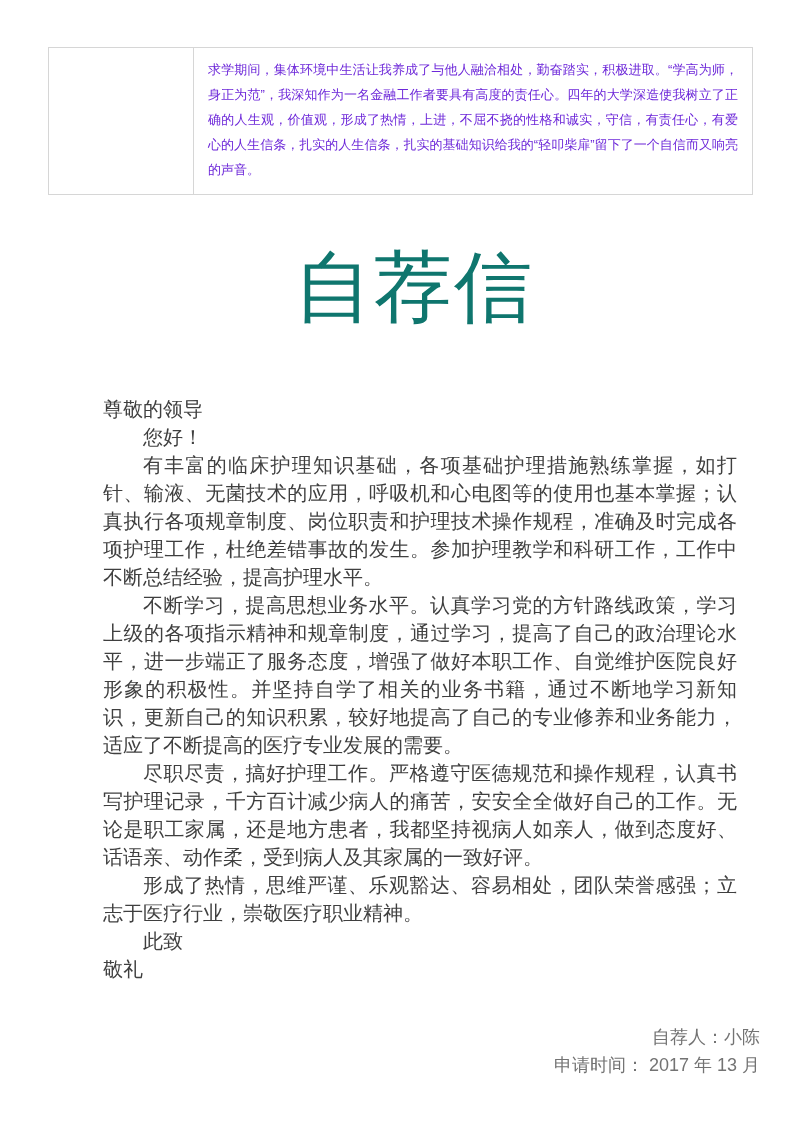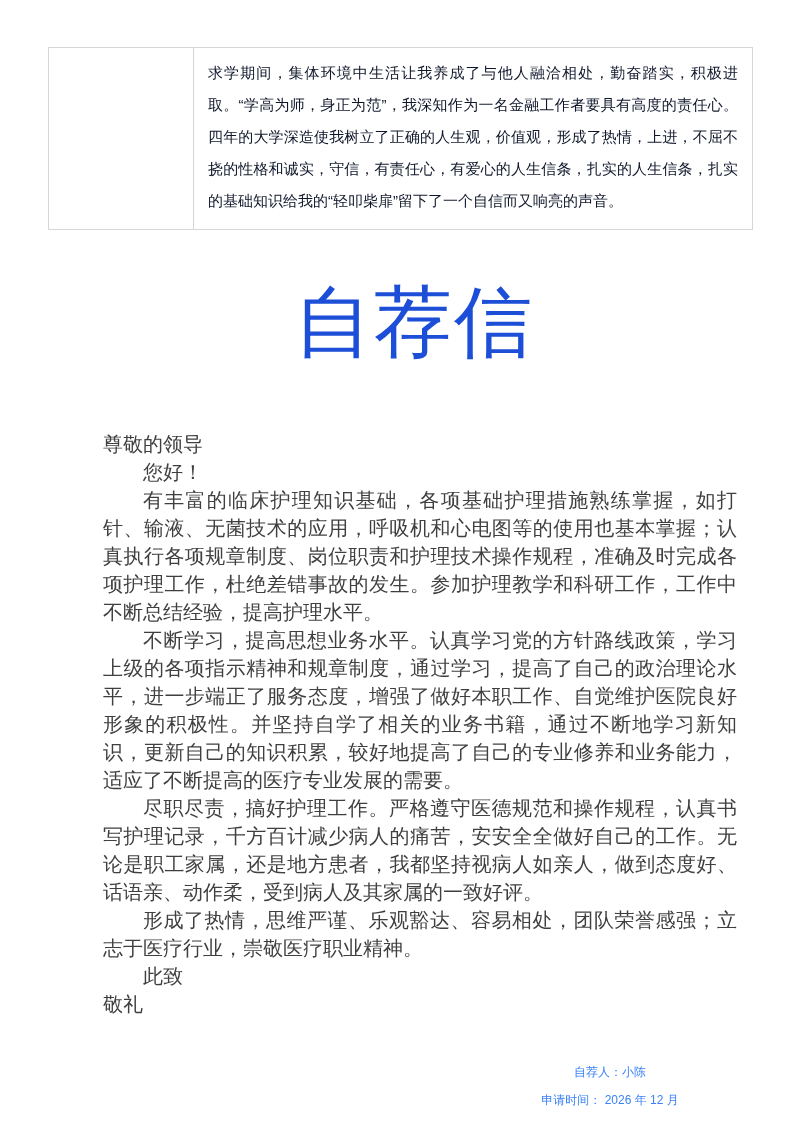--- a/index.html
+++ b/index.html
@@ -28,23 +28,23 @@
   }
   .top-table td {
     border: 1px solid #d6d6d6;
     vertical-align: top;
   }
   .cell-left {
     width: 142px;
   }
   .cell-right {
     padding: 9px 14px 12px 14px;
-    font-size: 15px;
-    line-height: 32px;
-    color: #0f172a;
+    font-size: 13px;
+    line-height: 25px;
+    color: #6d28d9;
     text-align: justify;
   }
   
   .doc-title {
     margin: 40px 0 0 0;
     padding: 0;
     text-align: center;
     font-size: 78px;
     font-weight: 400;
     line-height: 104px;
@@ -64,55 +64,55 @@
     padding: 0;
   }
   .letter p.indent {
     text-indent: 2em;
   }
   
   .signature {
     margin-top: 40px;
     margin-left: 460px;
     width: 300px;
-    text-align: center;
-    font-size: 12px;
+    text-align: right;
+    font-size: 18px;
     line-height: 28px;
-    color: #3b82f6;
+    color: #737373;
   }
   .signature p {
     margin: 0;
     padding: 0;
   }
 </style>
 </head>
 <body>
 
 <div class="page">
 
   <table class="top-table">
     <tbody>
       <tr>
         <td class="cell-left"></td>
         <td class="cell-right">求学期间，集体环境中生活让我养成了与他人融洽相处，勤奋踏实，积极进取。“学高为师，身正为范”，我深知作为一名金融工作者要具有高度的责任心。四年的大学深造使我树立了正确的人生观，价值观，形成了热情，上进，不屈不挠的性格和诚实，守信，有责任心，有爱心的人生信条，扎实的人生信条，扎实的基础知识给我的“轻叩柴扉”留下了一个自信而又响亮的声音。</td>
       </tr>
     </tbody>
   </table>
 
-  <h1 class="doc-title" style="color: #1d4ed8; padding-left: 28px;">自荐信</h1>
+  <h1 class="doc-title" style="color: #0f766e; padding-left: 28px;">自荐信</h1>
 
   <div class="letter">
     <p>尊敬的领导</p>
     <p class="indent">您好！</p>
     <p class="indent">有丰富的临床护理知识基础，各项基础护理措施熟练掌握，如打针、输液、无菌技术的应用，呼吸机和心电图等的使用也基本掌握；认真执行各项规章制度、岗位职责和护理技术操作规程，准确及时完成各项护理工作，杜绝差错事故的发生。参加护理教学和科研工作，工作中不断总结经验，提高护理水平。</p>
     <p class="indent">不断学习，提高思想业务水平。认真学习党的方针路线政策，学习上级的各项指示精神和规章制度，通过学习，提高了自己的政治理论水平，进一步端正了服务态度，增强了做好本职工作、自觉维护医院良好形象的积极性。并坚持自学了相关的业务书籍，通过不断地学习新知识，更新自己的知识积累，较好地提高了自己的专业修养和业务能力，适应了不断提高的医疗专业发展的需要。</p>
     <p class="indent">尽职尽责，搞好护理工作。严格遵守医德规范和操作规程，认真书写护理记录，千方百计减少病人的痛苦，安安全全做好自己的工作。无论是职工家属，还是地方患者，我都坚持视病人如亲人，做到态度好、话语亲、动作柔，受到病人及其家属的一致好评。</p>
     <p class="indent">形成了热情，思维严谨、乐观豁达、容易相处，团队荣誉感强；立志于医疗行业，崇敬医疗职业精神。</p>
     <p class="indent">此致</p>
     <p>敬礼</p>
   </div>
 
   <div class="signature">
     <p>自荐人：小陈</p>
-    <p>申请时间： 2026 年 12 月</p>
+    <p>申请时间： 2017 年 13 月</p>
   </div>
 
 </div>
 
 </body></html>

